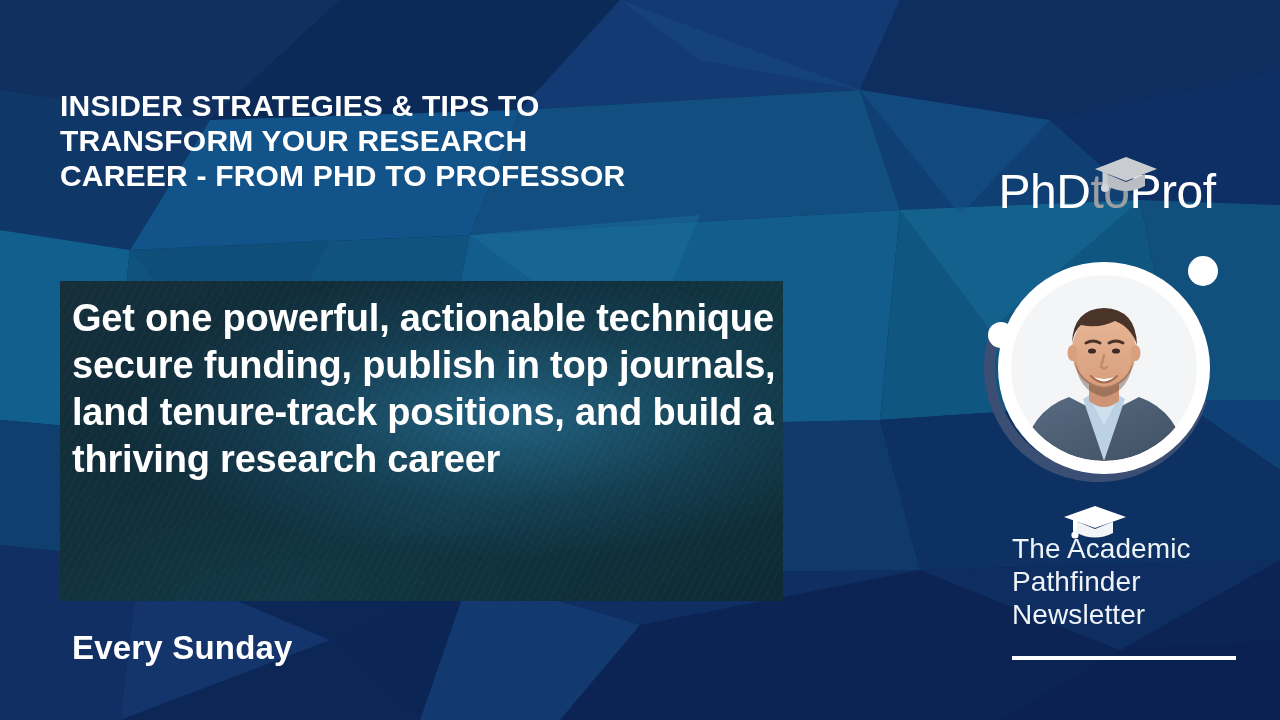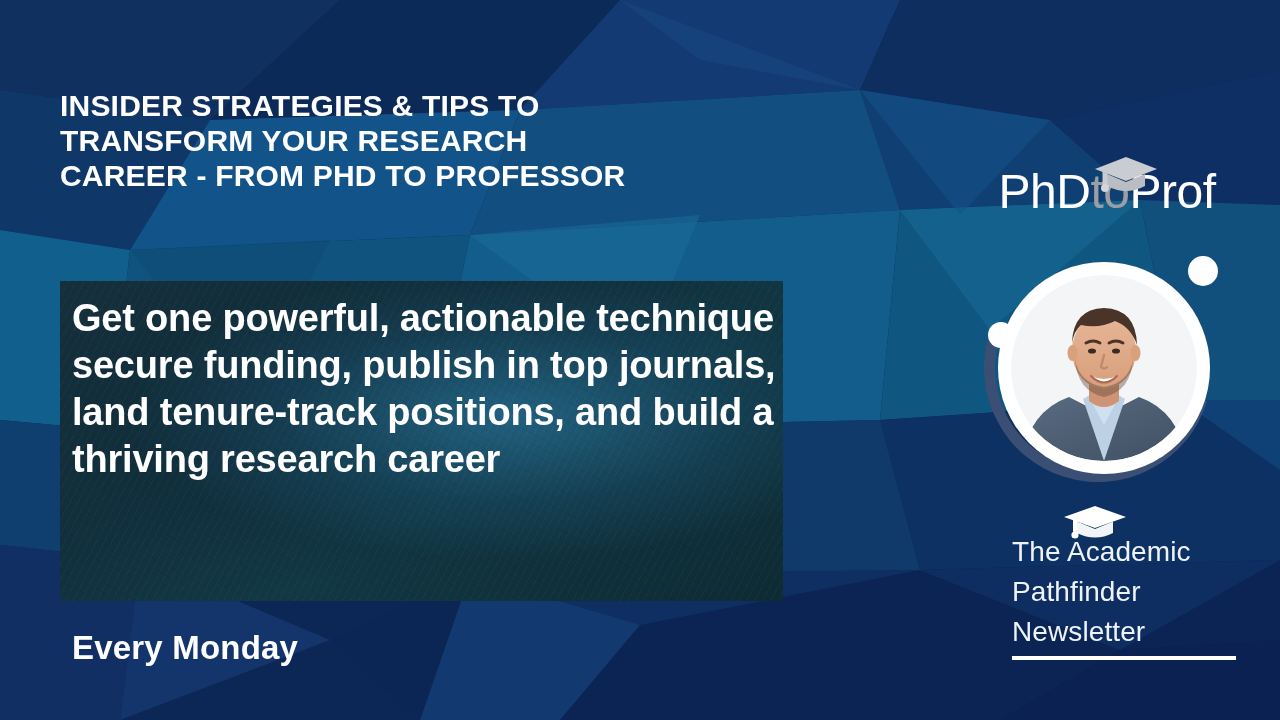--- a/index.html
+++ b/index.html
@@ -172,21 +172,21 @@
   #newsletter {
     position:absolute;
     left:1012px;
     top:532px;
     width:232px;
   }
   #newsletter-title {
     color:#eef3f8;
     font-size:28px;
     font-weight:400;
-    line-height:40px;
+    line-height:33px;
     letter-spacing:0.1px;
     white-space:pre-line;
   }
   #newsletter-cap {
     position:absolute;
     left:50px;
     top:-28px;
     width:66px;
     height:40px;
   }
@@ -258,21 +258,21 @@
   </svg>
 
   <h1 id="headline">INSIDER STRATEGIES &amp; TIPS TO
 TRANSFORM YOUR RESEARCH
 CAREER - FROM PHD TO PROFESSOR</h1>
 
   <div id="body-panel">
     <p id="body-text">Get one powerful, actionable technique to secure funding, publish in top journals, land tenure-track positions, and build a thriving research career</p>
   </div>
 
-  <div id="cadence">Every Monday</div>
+  <div id="cadence">Every Sunday</div>
 
   <div id="brand-logo">
     <div class="wordmark">
       <span class="wm-phd">PhD</span><span class="wm-to">to</span><span class="wm-prof">Prof</span>
     </div>
     <svg id="brand-cap" viewBox="0 0 66 42">
       <polygon points="33,2 64,14 33,26 2,14" fill="#c9ccd0"></polygon>
       <path d="M14 19 L14 31 Q33 41 52 31 L52 19 L33 27 Z" fill="#babec4"></path>
       <path d="M9.5 16.5 L9.5 28 Q9.5 31 12 31.5 Q14.5 31 14.5 28 L14.5 18.5 Z" fill="#c9ccd0"></path>
       <circle cx="12" cy="33" r="4" fill="#d2d5d9"></circle>

